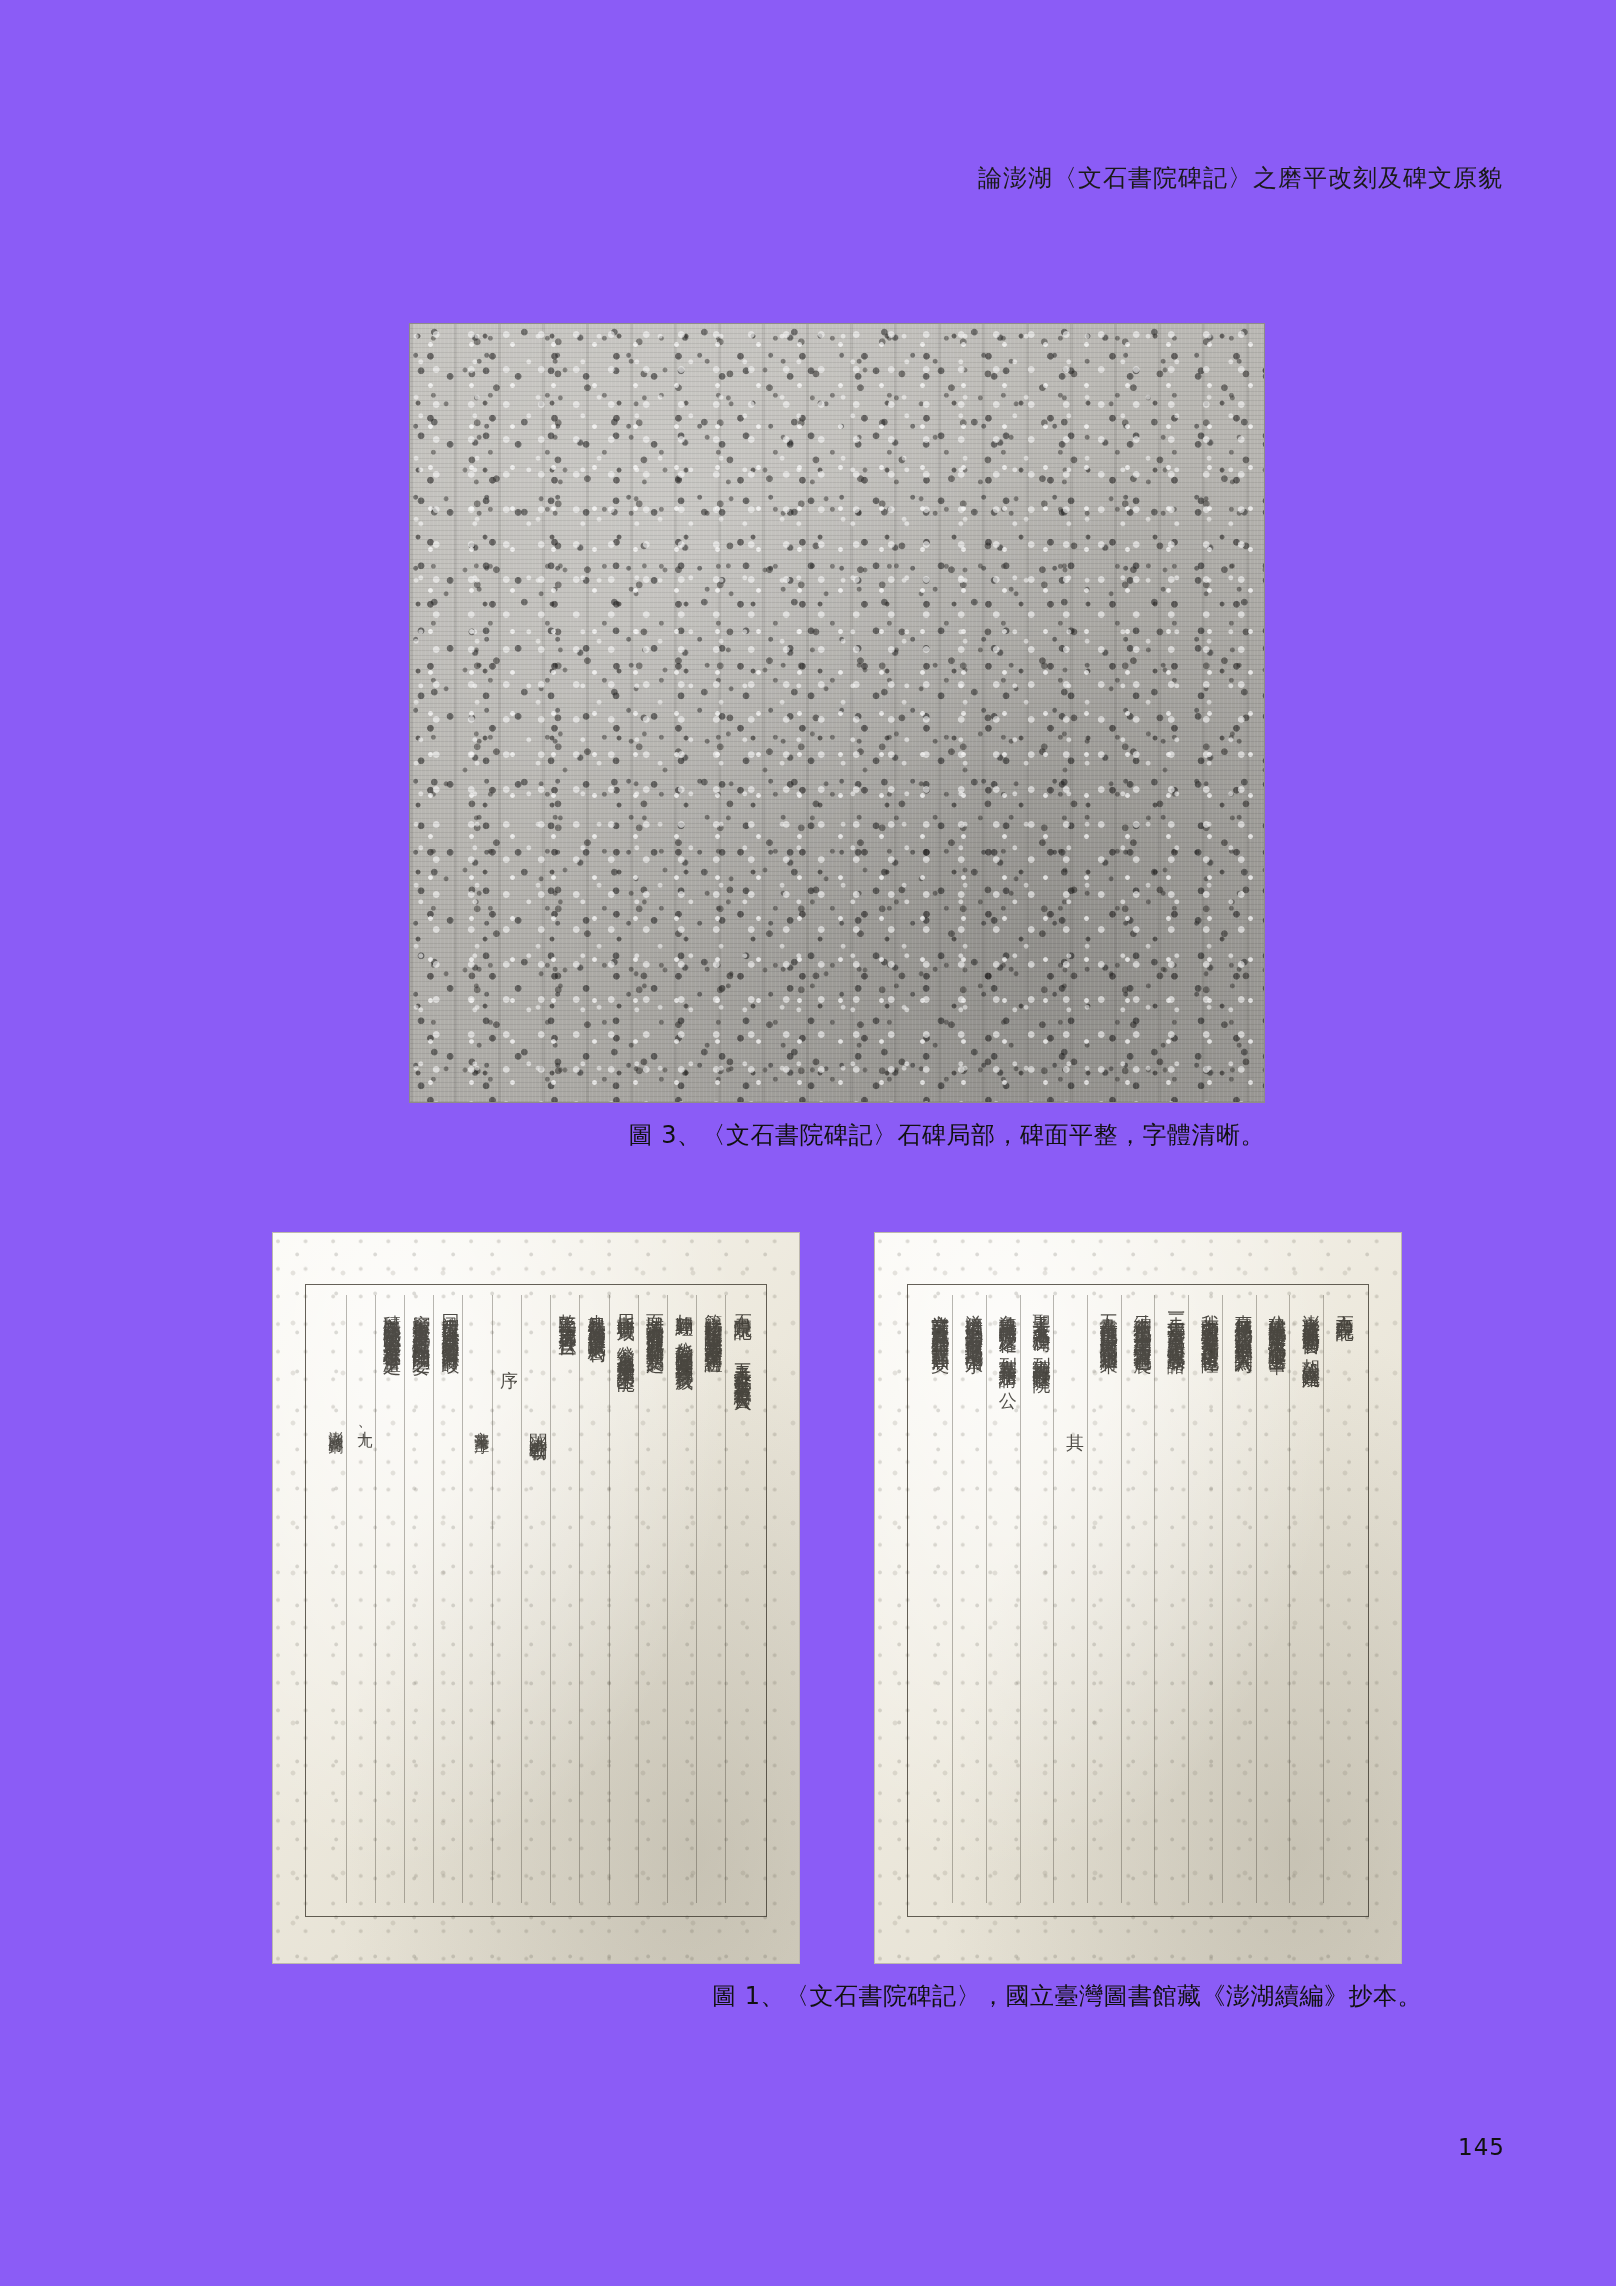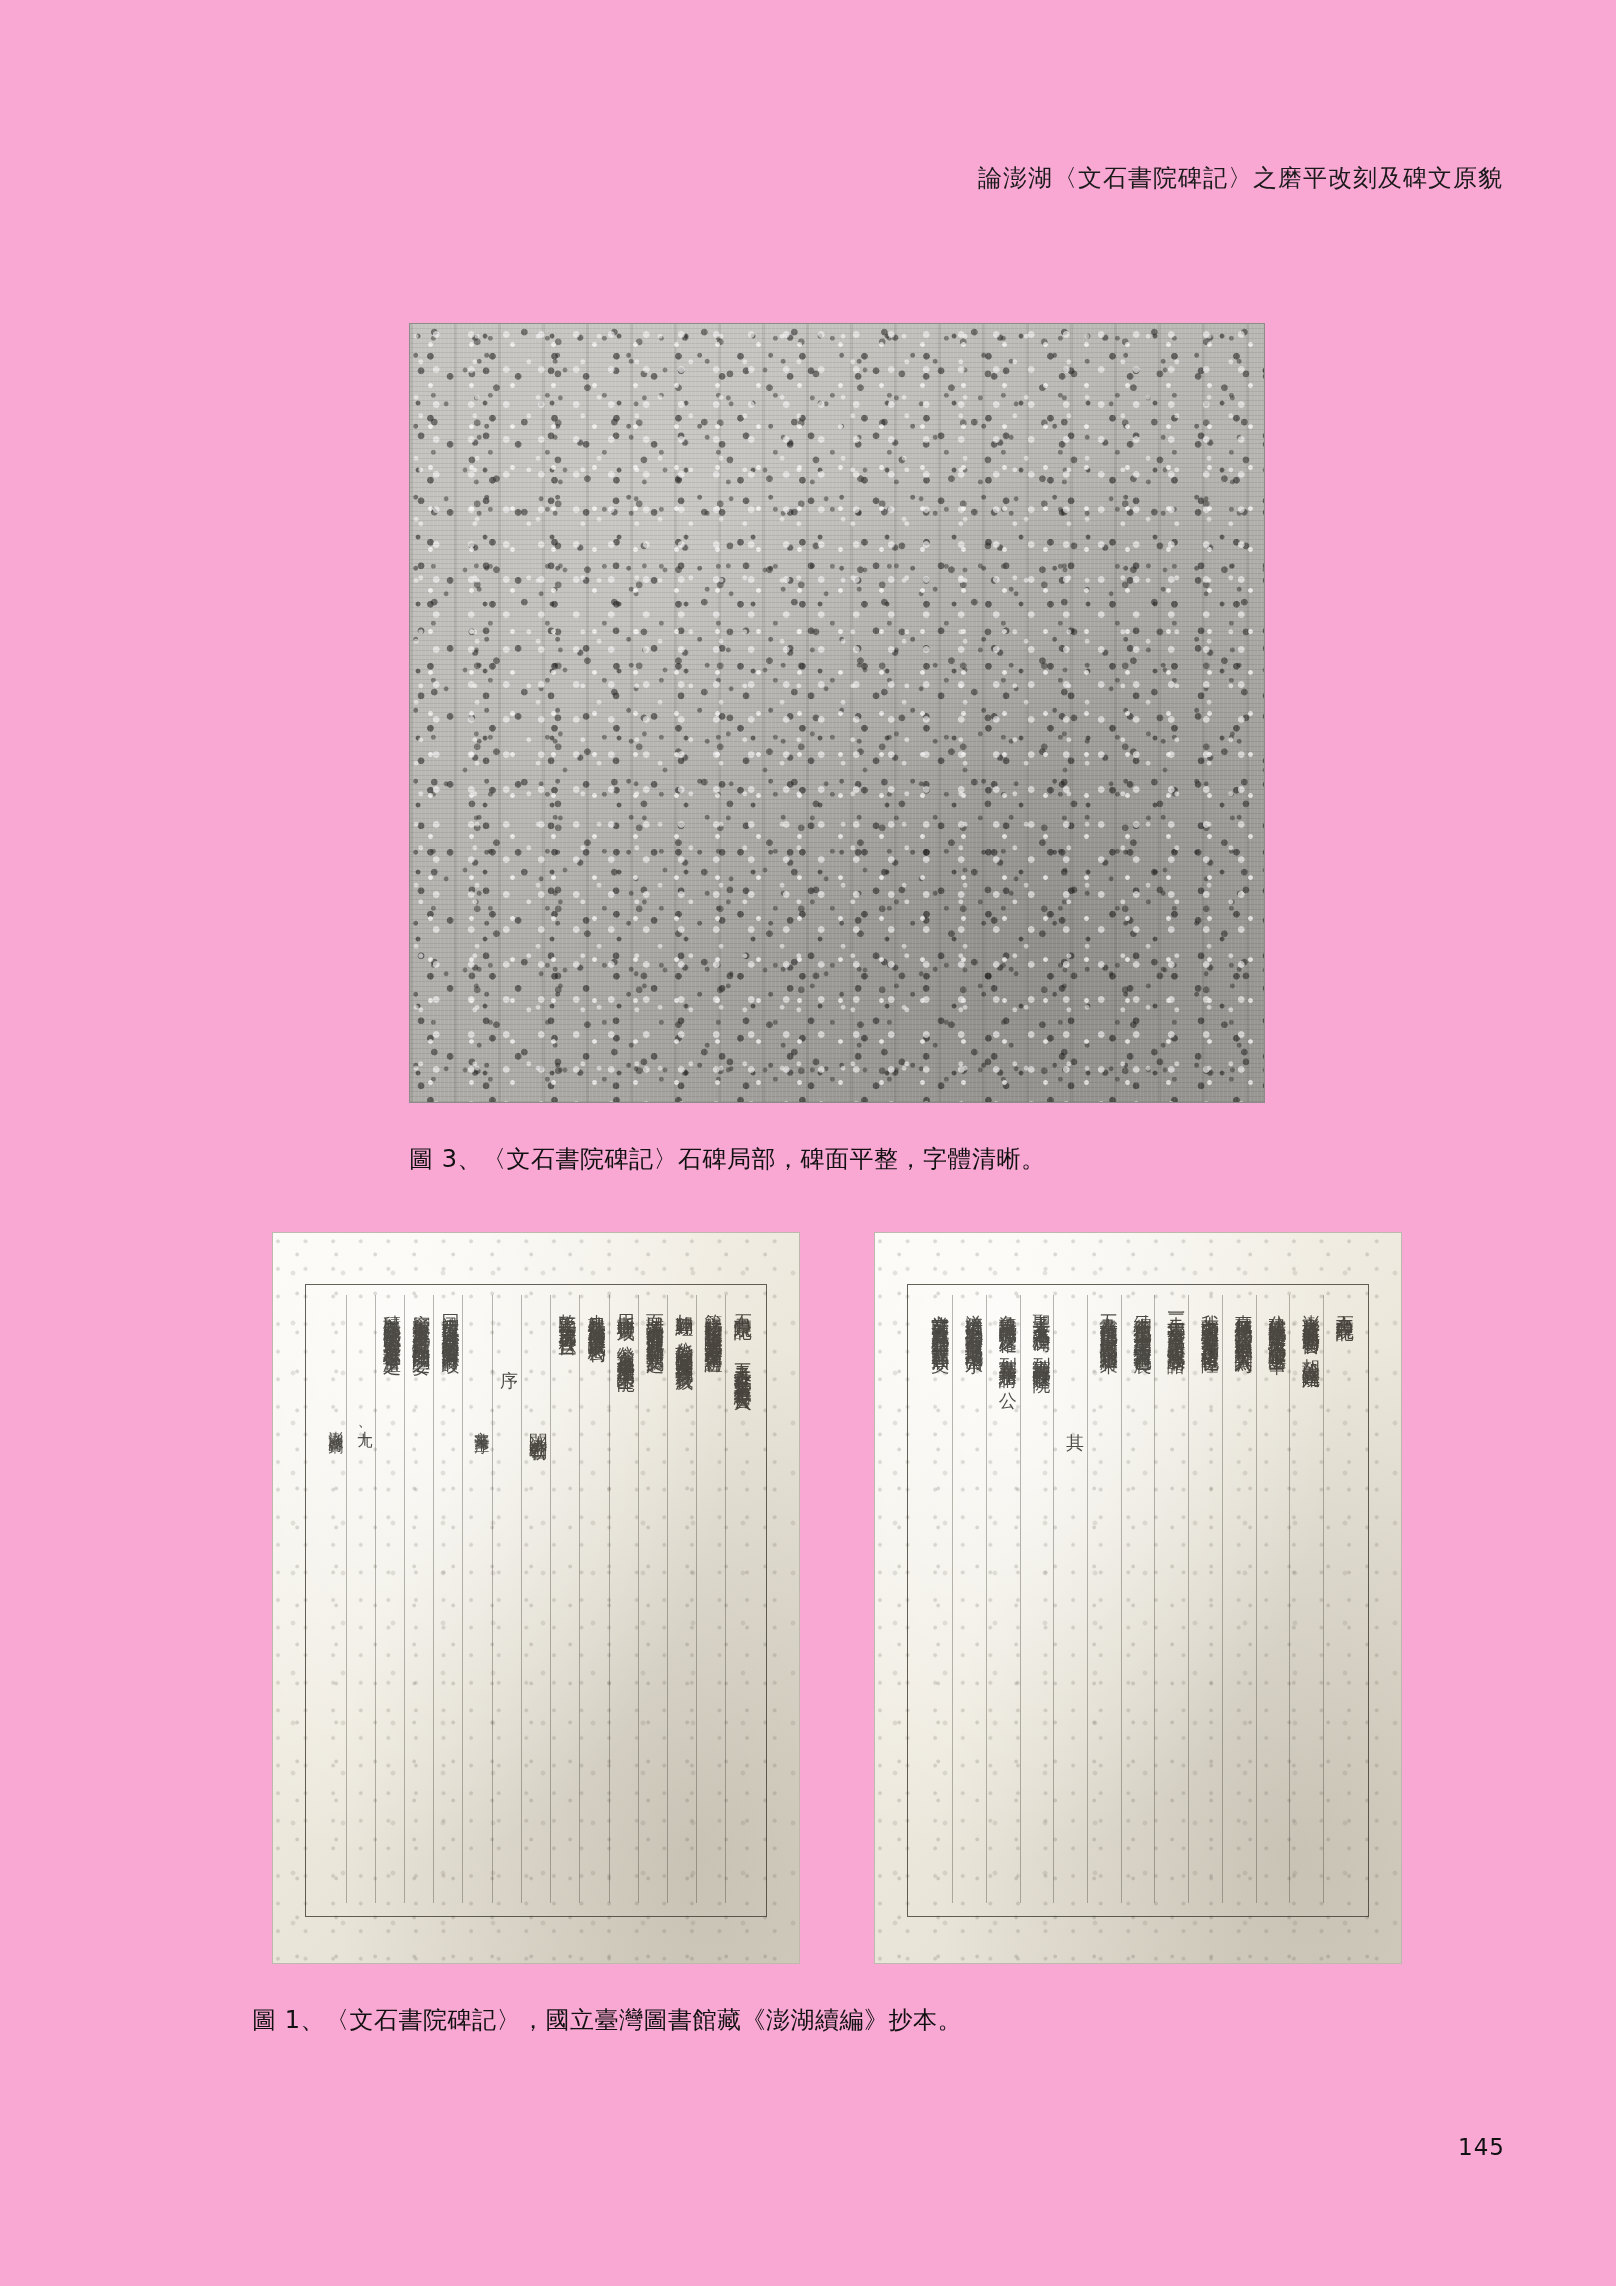--- a/index.html
+++ b/index.html
@@ -12,21 +12,21 @@
     height: 2286px;
     position: relative;
     font-family: "DejaVu Sans", "Liberation Sans", sans-serif;
     color: #111111;
     overflow: hidden;
   }
 
   .page {
     position: absolute;
     inset: 0;
-    background: #f9a8d4;
+    background: #8b5cf6;
     padding-left: 47px;
   }
 
   
   .running-head {
     position: absolute;
     top: 162px;
     right: 114px;
     font-size: 24px;
     letter-spacing: 1px;
@@ -104,24 +104,24 @@
     opacity: .7;
   }
   .tex.t5 {
     background:
       radial-gradient(ellipse at 30% 25%, rgba(255,255,255,.22), transparent 55%),
       radial-gradient(ellipse at 75% 80%, rgba(0,0,0,.16), transparent 60%),
       linear-gradient(160deg, rgba(255,255,255,.12), rgba(0,0,0,.10));
   }
 
   .caption {
-    text-align: left;
+    text-align: right;
     font-size: 24px;
     color: #111;
-    margin-top: 40px;
+    margin-top: 16px;
     letter-spacing: 0.5px;
     white-space: nowrap;
   }
 
   
   .fig4-wrap {
     position: absolute;
     top: 1232px;
     left: 252px;
     width: 1170px;

